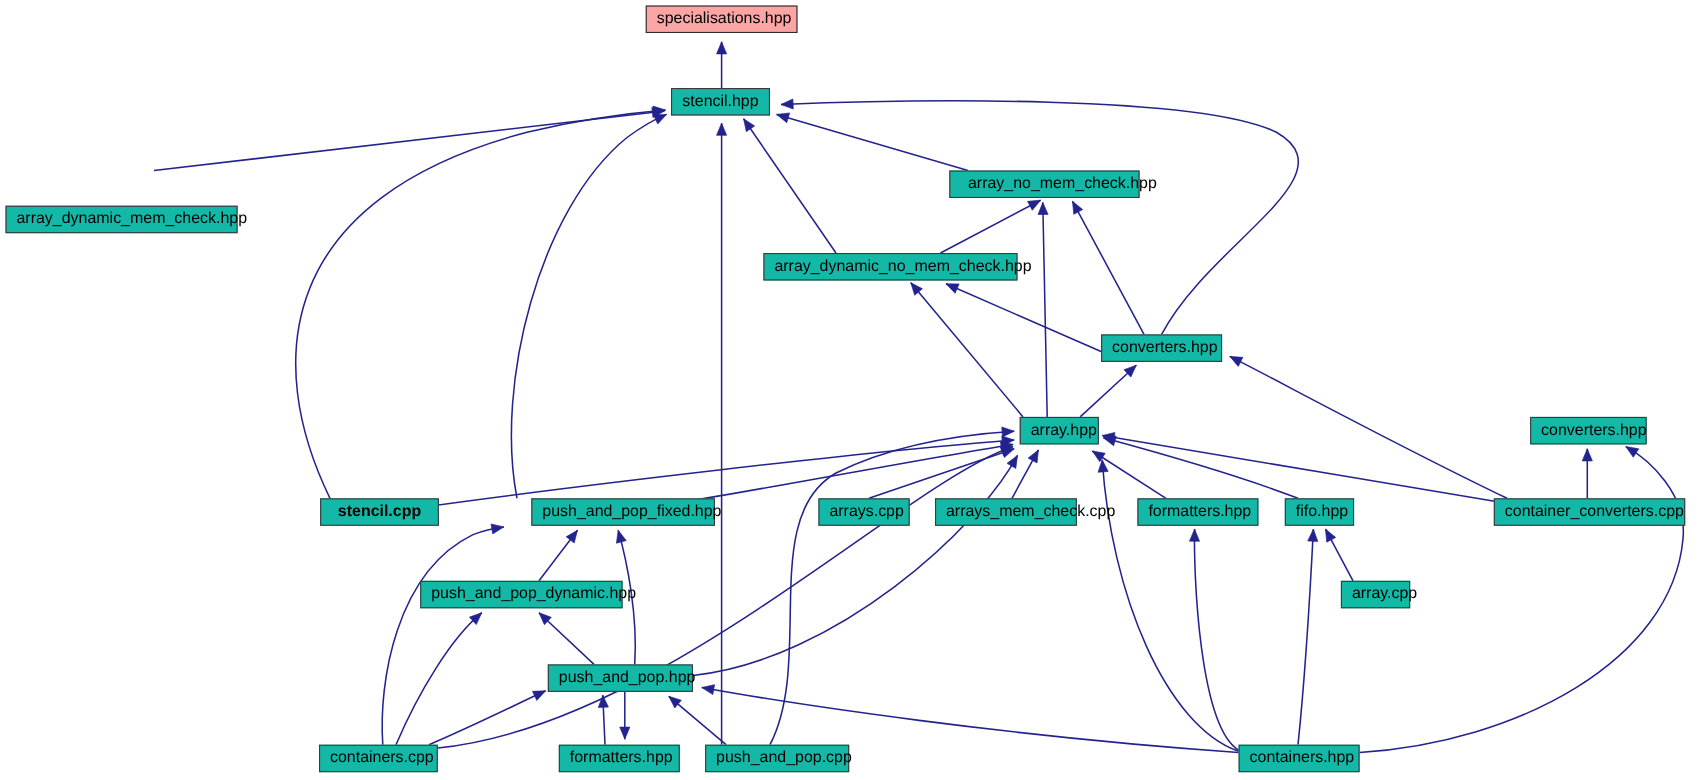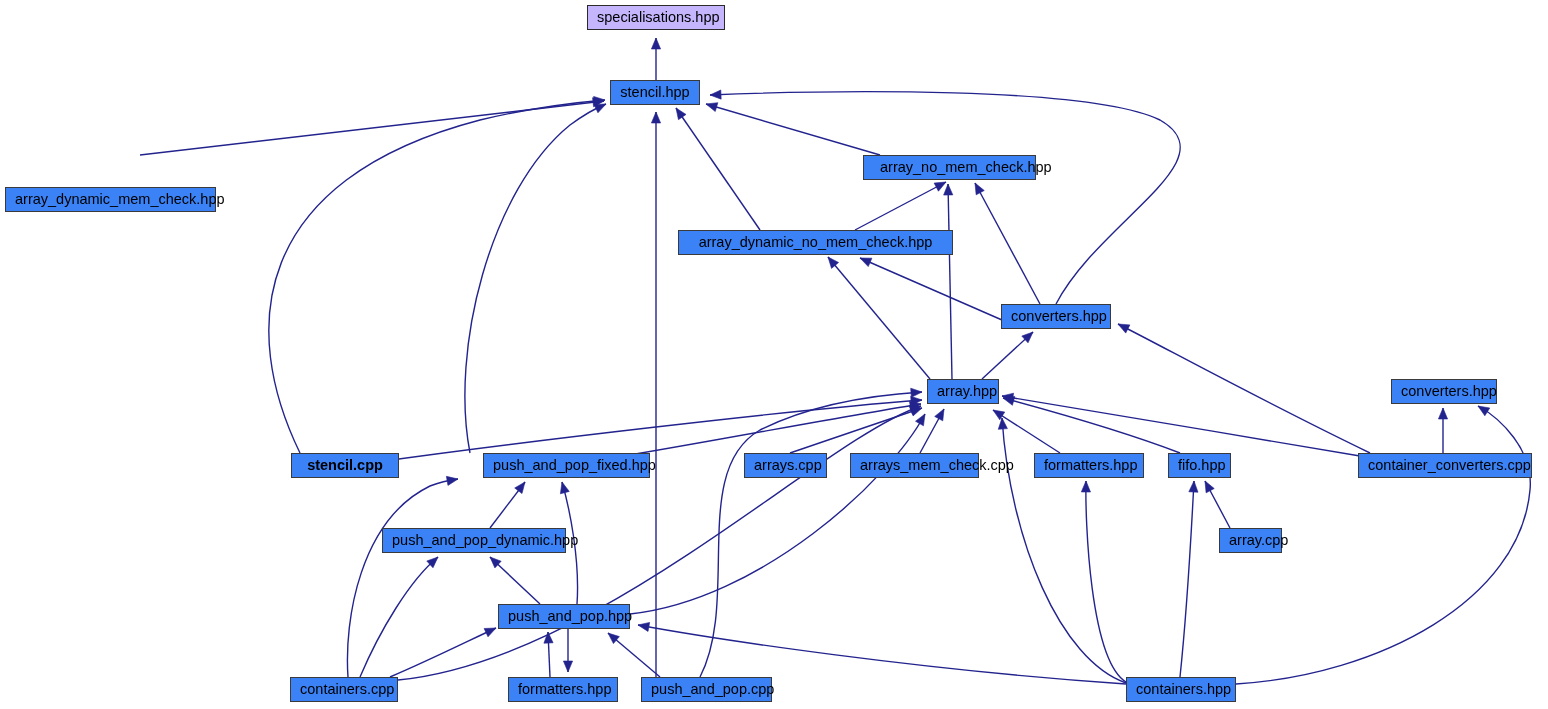--- a/index.html
+++ b/index.html
@@ -22,32 +22,32 @@
     position: absolute;
     left: 0;
     top: 0;
     width: 1548px;
     height: 709px;
   }
   .node {
     position: absolute;
     box-sizing: border-box;
     border: 1px solid #3a3a3a;
-    background: #3b82f6;
+    background: #14b8a6;
     color: #000000;
     font-size: 14.5px;
     line-height: 23px;
     height: 25px;
     text-align: center;
     white-space: nowrap;
     padding: 0 9px;
     font-family: "Liberation Sans", sans-serif;
   }
   .node.highlight {
-    background: #c4b5fd;
+    background: #fca5a5;
     border-color: #2b2b2b;
   }
   .edge-path {
     fill: none;
     stroke: #23238e;
     stroke-width: 1.4;
   }
   .edge-head {
     fill: #23238e;
     stroke: #23238e;
@@ -140,21 +140,21 @@
       <path d="M1126,684 C920,670 720,640 638,625" class="edge-path"></path>
       <polygon points="638,625 649.639417978739,622.4146665367485 648.0148792732016,631.4700999330147" class="edge-head"></polygon>
       <path d="M1126,682 C1090,660 1085,520 1086,481" class="edge-path"></path>
       <polygon points="1086,481 1090.5006679211958,492.0410139146331 1081.3010416227582,491.95809245119557" class="edge-head"></polygon>
     </svg>
   <div id="node-layer">
       <div class="node highlight" style="left: 587px; top: 5px; width: 138px;">specialisations.hpp</div>
       <div class="node" style="left: 610px; top: 80px; width: 90px;">stencil.hpp</div>
       <div class="node" style="left: 5px; top: 155px; width: 211px; margin-top: 32px;">array_dynamic_mem_check.hpp</div>
       <div class="node" style="left: 863px; top: 155px; width: 173px; padding-left: 16px;">array_no_mem_check.hpp</div>
-      <div class="node" style="left: 678px; top: 230px; width: 275px;">array_dynamic_no_mem_check.hpp</div>
+      <div class="node" style="left: 694px; top: 230px; width: 231px;">array_dynamic_no_mem_check.hpp</div>
       <div class="node" style="left: 1001px; top: 304px; width: 110px;">converters.hpp</div>
       <div class="node" style="left: 927px; top: 379px; width: 72px;">array.hpp</div>
       <div class="node" style="left: 1391px; top: 379px; width: 106px;">converters.hpp</div>
       <div class="node" style="left: 291px; top: 453px; width: 108px; font-weight: bold;">stencil.cpp</div>
       <div class="node" style="left: 451px; top: 453px; width: 167px; margin-left: 32px;">push_and_pop_fixed.hpp</div>
       <div class="node" style="left: 744px; top: 453px; width: 83px;">arrays.cpp</div>
       <div class="node" style="left: 850px; top: 453px; width: 129px;">arrays_mem_check.cpp</div>
       <div class="node" style="left: 1034px; top: 453px; width: 110px;">formatters.hpp</div>
       <div class="node" style="left: 1168px; top: 453px; width: 63px;">fifo.hpp</div>
       <div class="node" style="left: 1358px; top: 453px; width: 174px;">container_converters.cpp</div>

